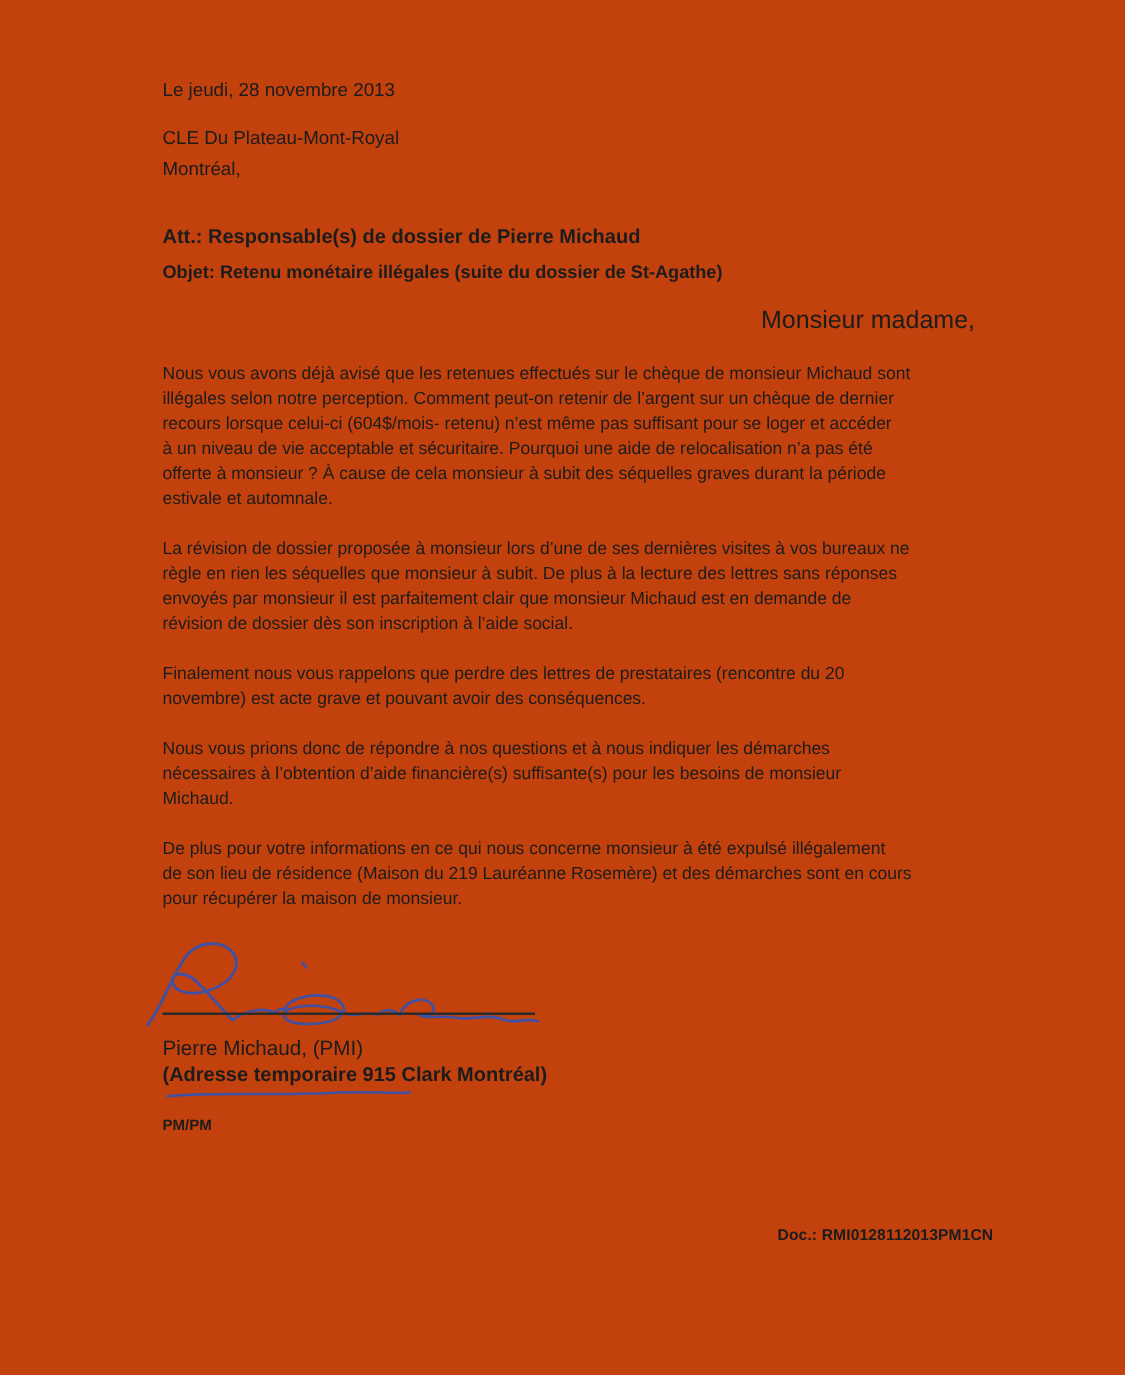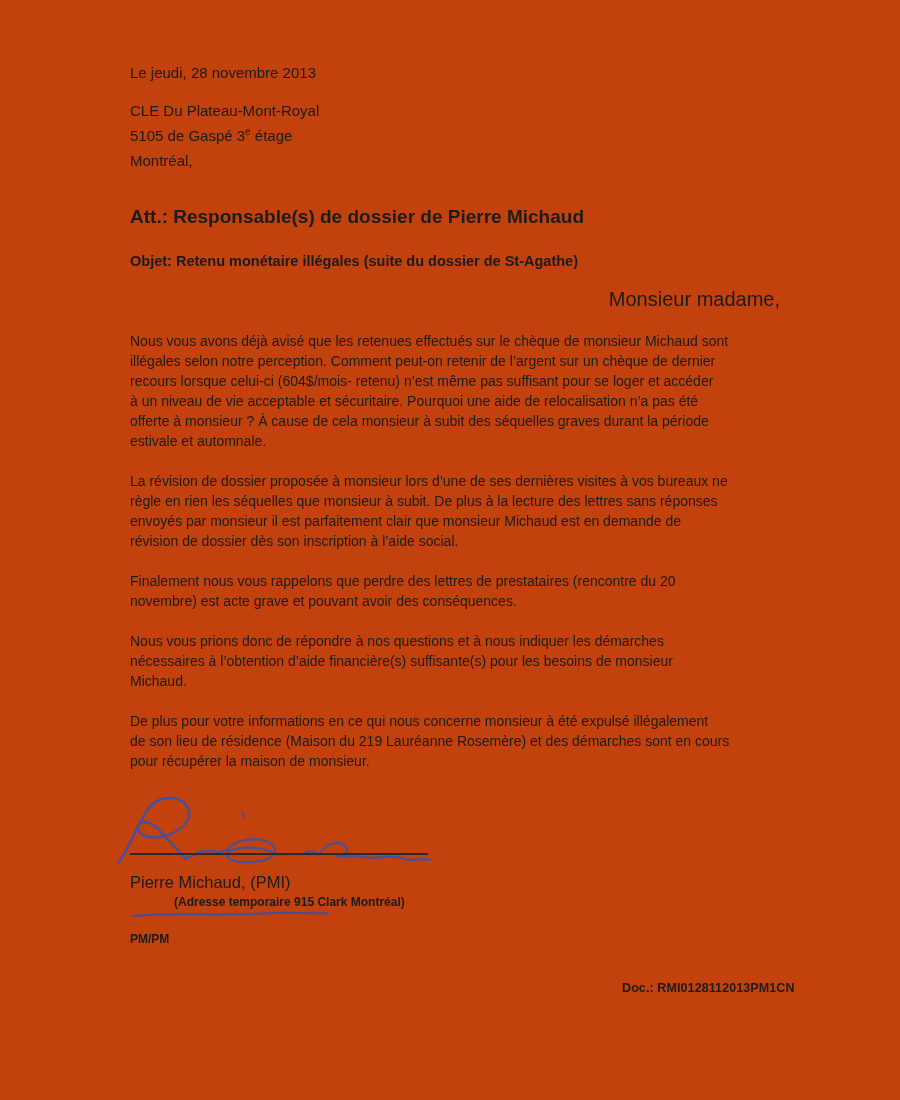--- a/index.html
+++ b/index.html
@@ -27,22 +27,22 @@
     line-height: 25px;
     margin-bottom: 33px;
   }
   .recipient sup {
     font-size: 10px;
     vertical-align: super;
     line-height: 0;
   }
   .attention {
     font-weight: bold;
-    font-size: 19px;
-    margin-bottom: 25px;
+    font-size: 16px;
+    margin-bottom: 11px;
   }
   .subject {
     font-weight: bold;
     font-size: 14.5px;
     text-decoration-thickness: 2px;
     text-underline-offset: 3px;
     margin-bottom: 19px;
   }
   .salutation {
     font-size: 20px;
@@ -75,24 +75,23 @@
     left: 0;
     top: 62px;
     width: 298px;
     border-top: 2px solid #2b2b2b;
   }
   .signatory-name {
     font-size: 16.5px;
     margin-top: 2px;
   }
   .signatory-address {
-    font-size: 12px;
+    font-size: 16px;
     font-weight: bold;
     margin-top: 3px;
-    margin-left: 44px;
   }
   .address-underline {
     display: block;
     margin: 1px 0 0 2px;
   }
   .typist-initials {
     font-size: 12px;
     font-weight: bold;
     margin-top: 14px;
   }
@@ -109,21 +108,20 @@
 </head>
 <body>
 
 <div class="page">
   <div class="content">
 
     <div class="date-line">Le jeudi, 28 novembre 2013</div>
 
     <div class="recipient">
       <div>CLE Du Plateau-Mont-Royal</div>
-      <div><span>5105 de Gaspé 3</span><sup>e</sup><span> étage</span></div>
       <div>Montréal,</div>
     </div>
 
     <div class="attention">Att.: Responsable(s) de dossier de Pierre Michaud</div>
 
     <div class="subject">Objet: Retenu monétaire illégales (suite du dossier de St-Agathe)</div>
 
     <div class="salutation">Monsieur madame,</div>
 
     <p class="para">Nous vous avons déjà avisé que les retenues effectués sur le chèque de monsieur Michaud sont

